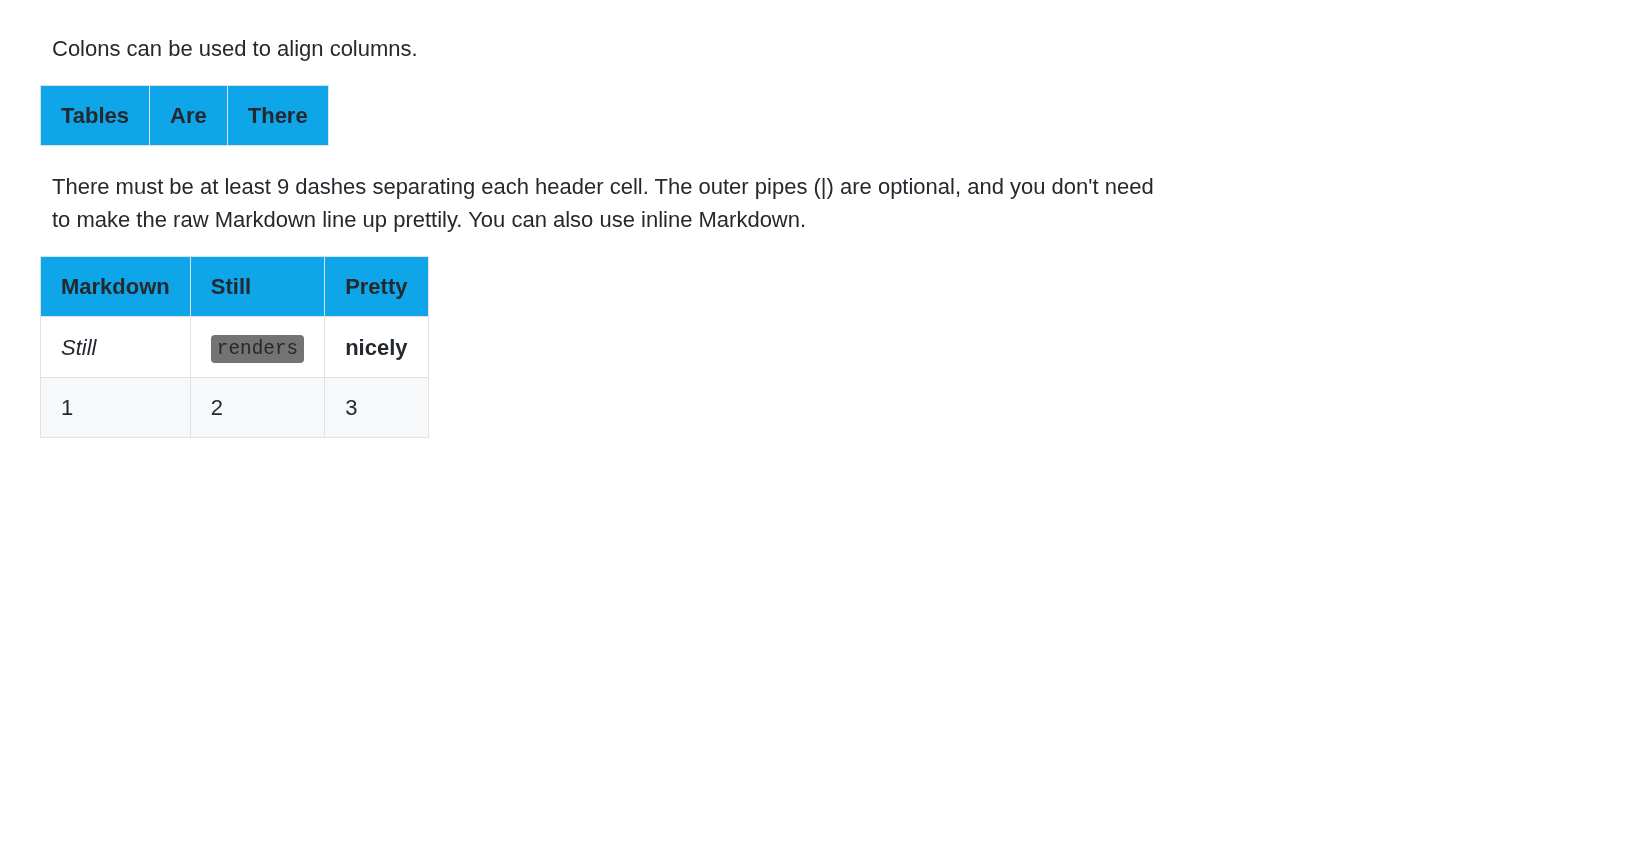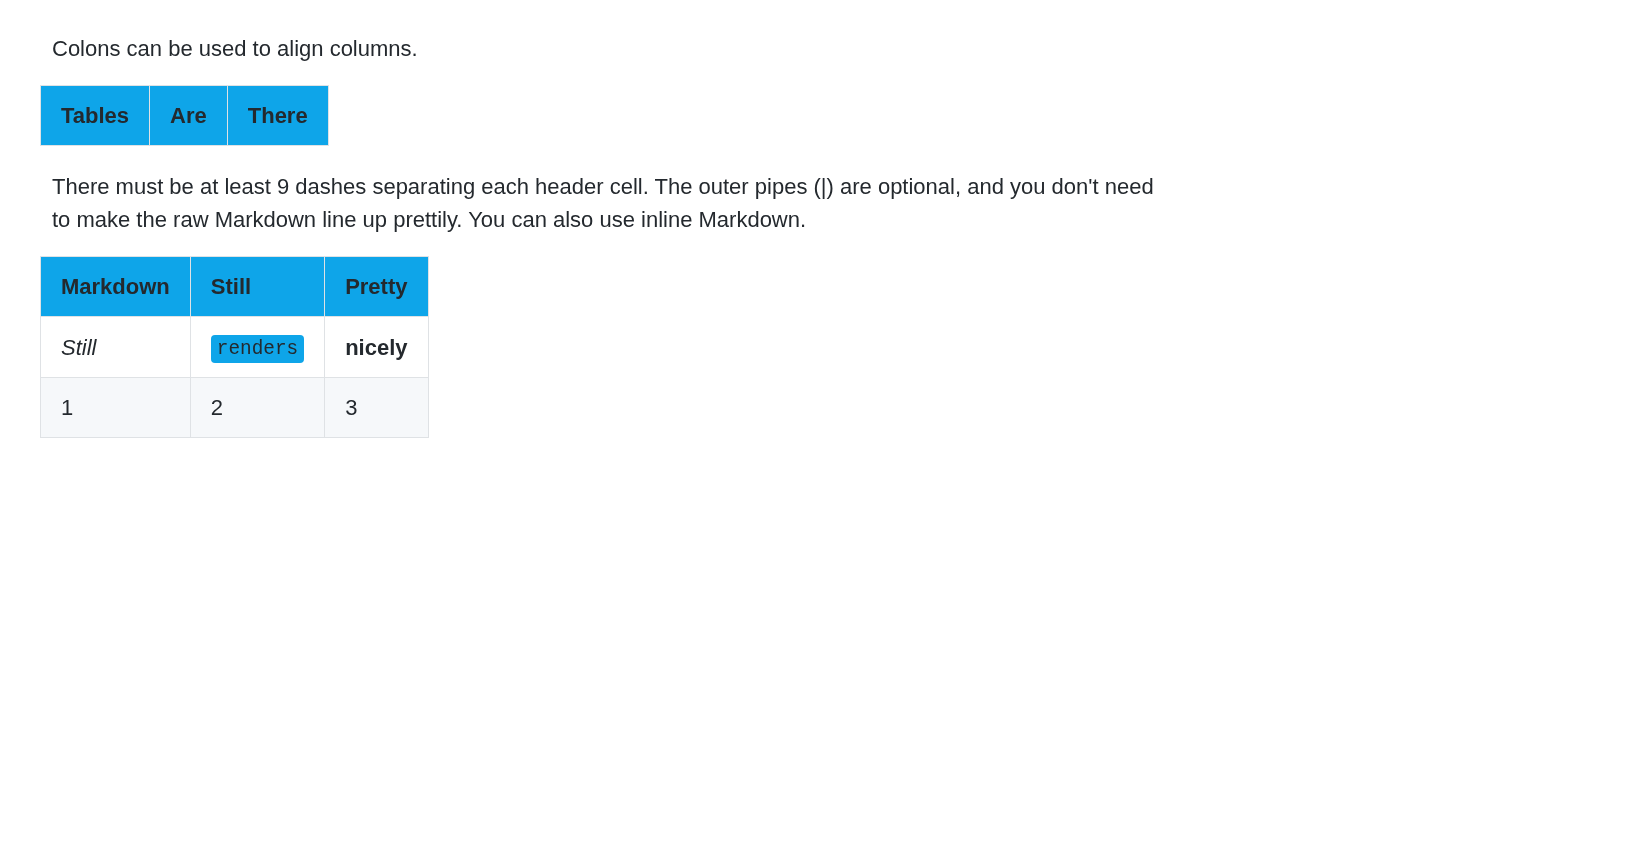--- a/index.html
+++ b/index.html
@@ -29,21 +29,21 @@
       font-weight: 600;
       background: #0ea5e9;
     }
     tbody tr:nth-child(even) td { background: #f6f8fa; }
     tbody tr:nth-child(odd) td { background: #fff; }
     .al-center { text-align: center; }
     .al-right { text-align: right; }
     code {
       font-family: SFMono-Regular, Consolas, "Liberation Mono", Menlo, monospace;
       font-size: 0.88em;
-      background: #0ea5e9;
+      background: #737373;
       border-radius: 4px;
       padding: 3px 6px;
     }
     em { font-style: italic; text-align: right; }
     strong { font-weight: 700; }
   </style>
 </head>
 <body>
 
 <p>Colons can be used to align columns.</p>

